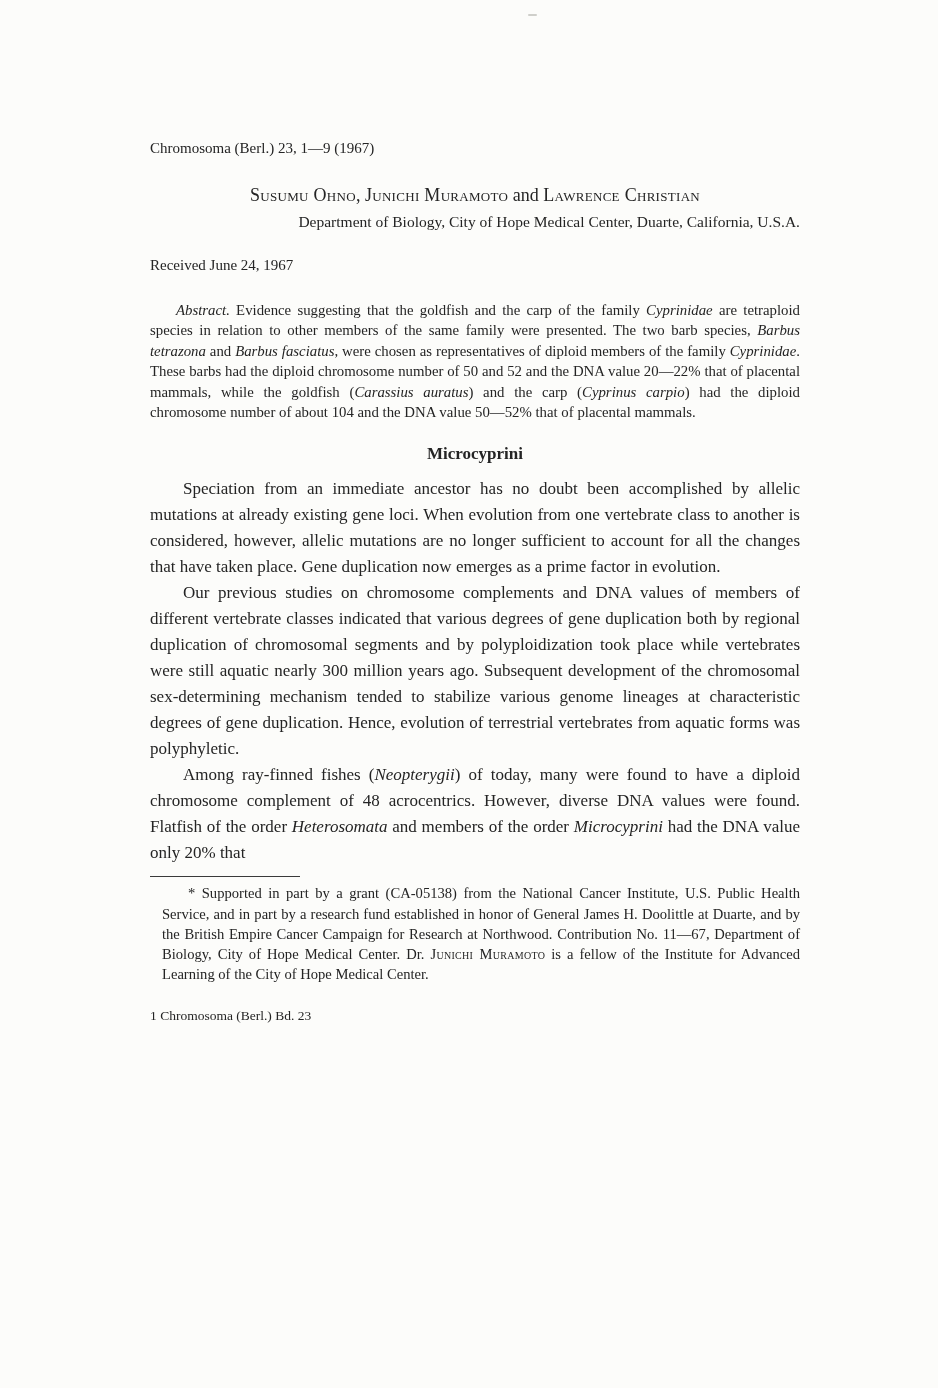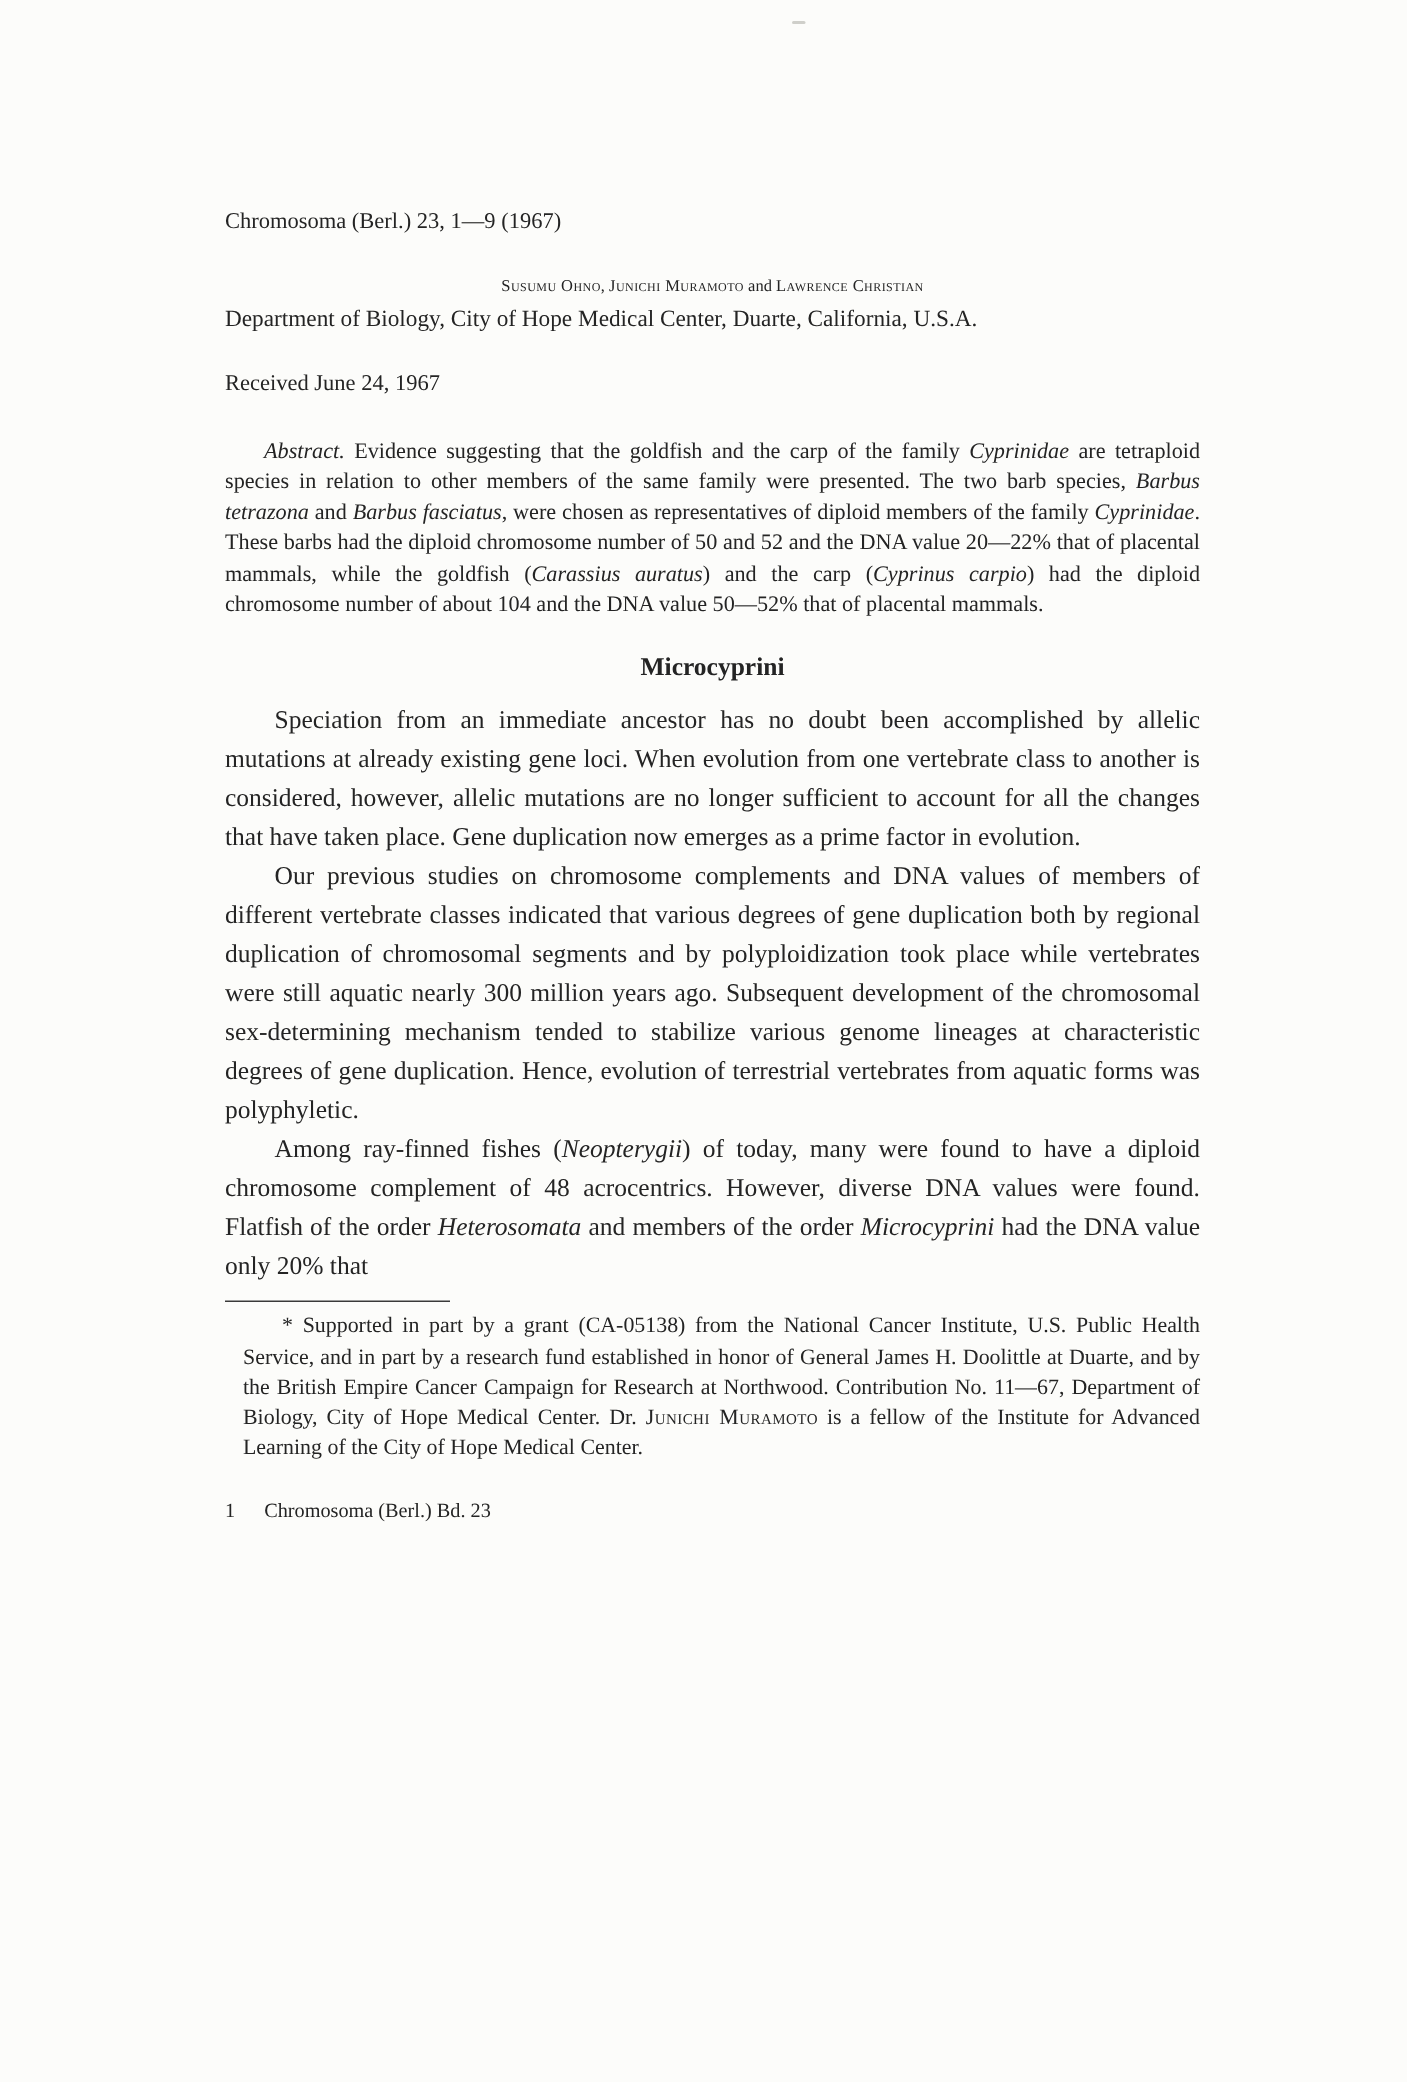--- a/index.html
+++ b/index.html
@@ -39,26 +39,26 @@
     margin: 56px 0 0 0;
     font-weight: 400;
     font-size: 24px;
     line-height: 34px;
     text-align: center;
   }
   .t-line { display: block; }
   .authors {
     margin-top: 28px;
     text-align: center;
-    font-size: 11px;
+    font-size: 18px;
   }
   .authors.second { margin-top: 20px; }
   .affil {
     margin-top: 7px;
-    text-align: left;
+    text-align: right;
     font-size: 15.5px;
   }
   .affil2 { margin-top: 5px; }
   .affil2 .affil-line {
     display: block;
     line-height: 21px;
   }
   .received {
     margin-top: 26px;
     font-size: 15px;
@@ -93,21 +93,21 @@
     margin: 6px 0 0 12px;
     font-size: 14.6px;
     line-height: 20.2px;
     text-align: justify;
     text-indent: 26px;
   }
   .footer {
     margin-top: 24px;
     font-size: 13.5px;
   }
-  .footer .footer-journal { margin-left: 16px; text-align: center; }
+  .footer .footer-journal { margin-left: 0; text-align: center; }
   .it { font-style: italic; }
   .sc { font-variant: small-caps; letter-spacing: 0.3px; }
   .sup { vertical-align: super; font-size: 65%; line-height: 0; }
 </style>
 </head>
 <body>
 
 <div class="page">
   <div class="scan-mark"></div>
   <div class="content">

